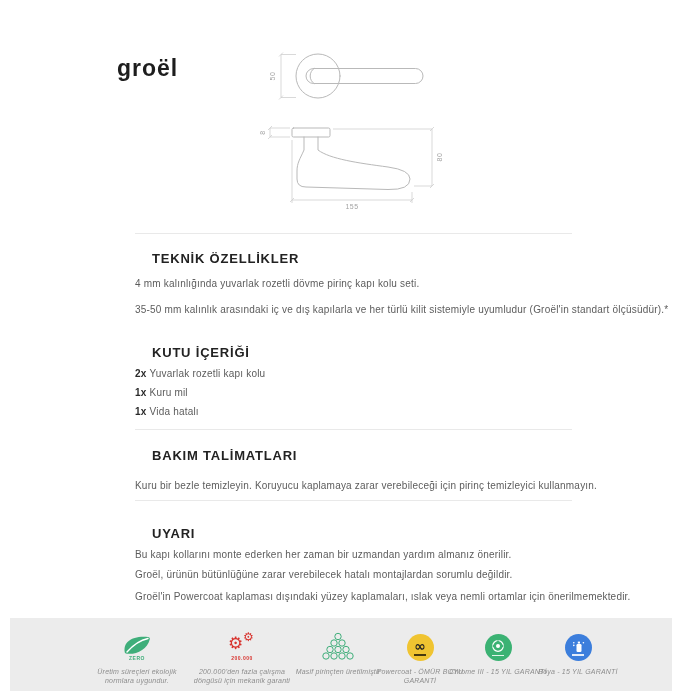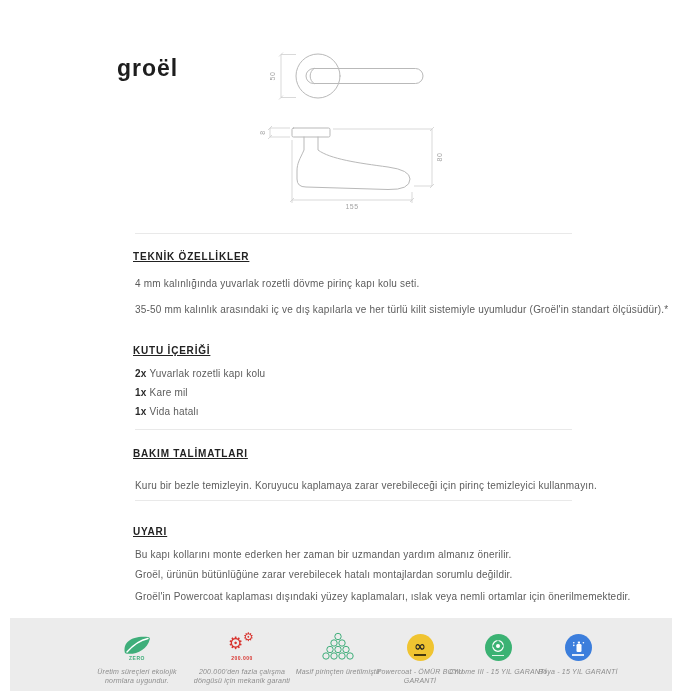--- a/index.html
+++ b/index.html
@@ -5,22 +5,22 @@
   html,body{margin:0;padding:0;background:#ffffff;}
   .page{position:relative;width:672px;height:700px;background:#fff;overflow:hidden;
         font-family:"Liberation Sans",sans-serif;}
   .logo{position:absolute;left:117px;top:55px;font-size:23px;font-weight:bold;
         color:#1d1d1d;letter-spacing:1px;}
   .drawing{position:absolute;left:240px;top:40px;}
   .ln{fill:none;stroke:#b9b9b9;stroke-width:1;stroke-linecap:round;stroke-linejoin:round;}
   .dim{fill:none;stroke:#cfcfcf;stroke-width:0.8;}
   .dim-text{font-family:"Liberation Sans",sans-serif;font-size:7px;fill:#a3a3a3;letter-spacing:0.5px;}
   .divider{position:absolute;left:135px;width:437px;height:0;border-top:1px solid #e9e9e9;}
-  .sec-title{position:absolute;left:133px;font-size:10px;font-weight:bold;color:#222222;
-             letter-spacing:0.8px;white-space:nowrap;text-decoration:underline;}
+  .sec-title{position:absolute;left:152px;font-size:13px;font-weight:bold;color:#222222;
+             letter-spacing:0.8px;white-space:nowrap;}
   .body-line{position:absolute;left:135px;font-size:10px;color:#5c5c5c;letter-spacing:0.2px;
              white-space:nowrap;}
   .qty{font-weight:bold;color:#2a2a2a;}
   .footer{position:absolute;left:10px;top:618px;width:680px;height:73px;background:#ececec;}
   .badge{position:absolute;top:11px;width:104px;display:flex;flex-direction:column;align-items:center;}
   .badge-icon{height:32px;display:flex;flex-direction:column;align-items:center;justify-content:flex-end;}
   .icon-label{font-size:5px;font-weight:bold;letter-spacing:0.5px;margin-top:1px;line-height:5px;}
   .icon-label.eco{color:#3fae7a;}
   .icon-label.red{color:#d8332e;}
   .badge-caption{margin-top:6px;font-size:7px;line-height:9px;font-style:italic;color:#8d8d8d;
@@ -70,21 +70,21 @@
   <div class="body-line" style="top:278px">4 mm kalınlığında yuvarlak rozetli dövme pirinç kapı kolu seti.</div>
   <div class="body-line" style="top:304px">35-50 mm kalınlık arasındaki iç ve dış kapılarla ve her türlü kilit sistemiyle uyumludur (Groël'in standart ölçüsüdür).*</div>
 
   <div class="sec-title" style="top:345px">KUTU İÇERİĞİ</div>
   <div class="body-line" style="top:368px">
     <span class="qty">2x </span>
     <span>Yuvarlak rozetli kapı kolu</span>
   </div>
   <div class="body-line" style="top:387px">
     <span class="qty">1x </span>
-    <span>Kare mil</span>
+    <span>Kuru mil</span>
   </div>
   <div class="body-line" style="top:406px">
     <span class="qty">1x </span>
     <span>Vida hatalı</span>
   </div>
 
   <div class="divider" style="top:429px"></div>
 
   <div class="sec-title" style="top:448px">BAKIM TALİMATLARI</div>
   <div class="body-line" style="top:480px">Kuru bir bezle temizleyin. Koruyucu kaplamaya zarar verebileceği için pirinç temizleyici kullanmayın.</div>

